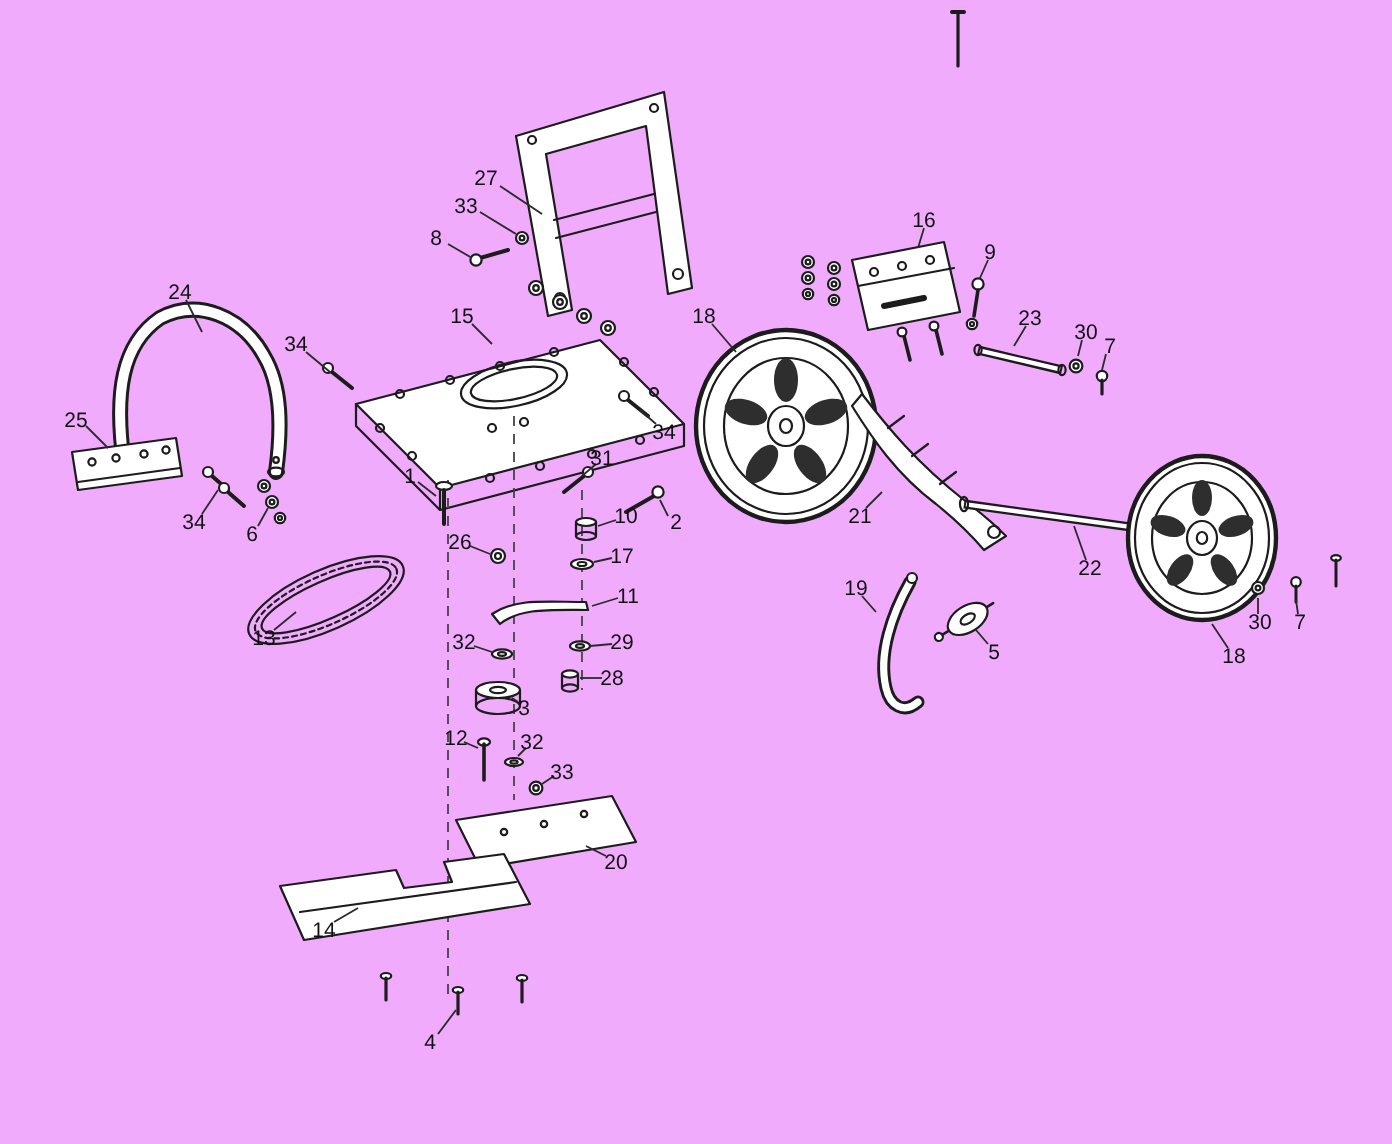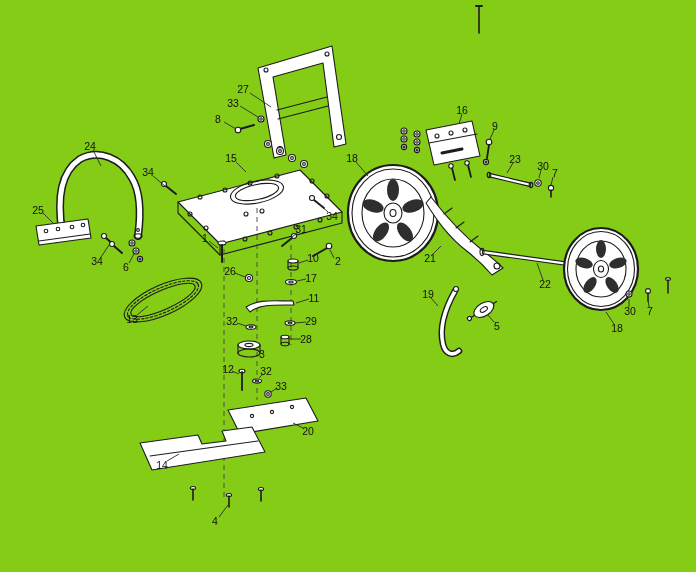--- a/index.html
+++ b/index.html
@@ -1,16 +1,16 @@
 <!DOCTYPE html>
 <html><head>
 <meta charset="utf-8">
 <style>
   html,body{margin:0;padding:0;background:#fff;}
-  .stage{position:relative;width:696px;height:572px;background:#84cc16;overflow:hidden;}
+  .stage{position:relative;width:696px;height:572px;background:#f0abfc;overflow:hidden;}
   svg{display:block;}
   svg text.callout{font-family:"Liberation Sans",sans-serif;font-size:10.5px;fill:#101010;text-anchor:middle;}
   .leader{stroke:#2a2a2a;stroke-width:0.9;}
   .ln{stroke:#1c1c1c;stroke-width:1.1;fill:none;stroke-linejoin:round;stroke-linecap:round;}
   .lnf{stroke:#1c1c1c;stroke-width:1.1;fill:#ffffff;stroke-linejoin:round;}
   .thick{stroke-width:2;}
   .cut{fill:#2e2e2e;stroke:none;}
   .tube8{stroke:#1c1c1c;stroke-width:8;fill:none;stroke-linecap:round;}
   .tube5{stroke:#ffffff;stroke-width:5;fill:none;stroke-linecap:round;}
   .tube6{stroke:#1c1c1c;stroke-width:6.5;fill:none;stroke-linecap:round;}

